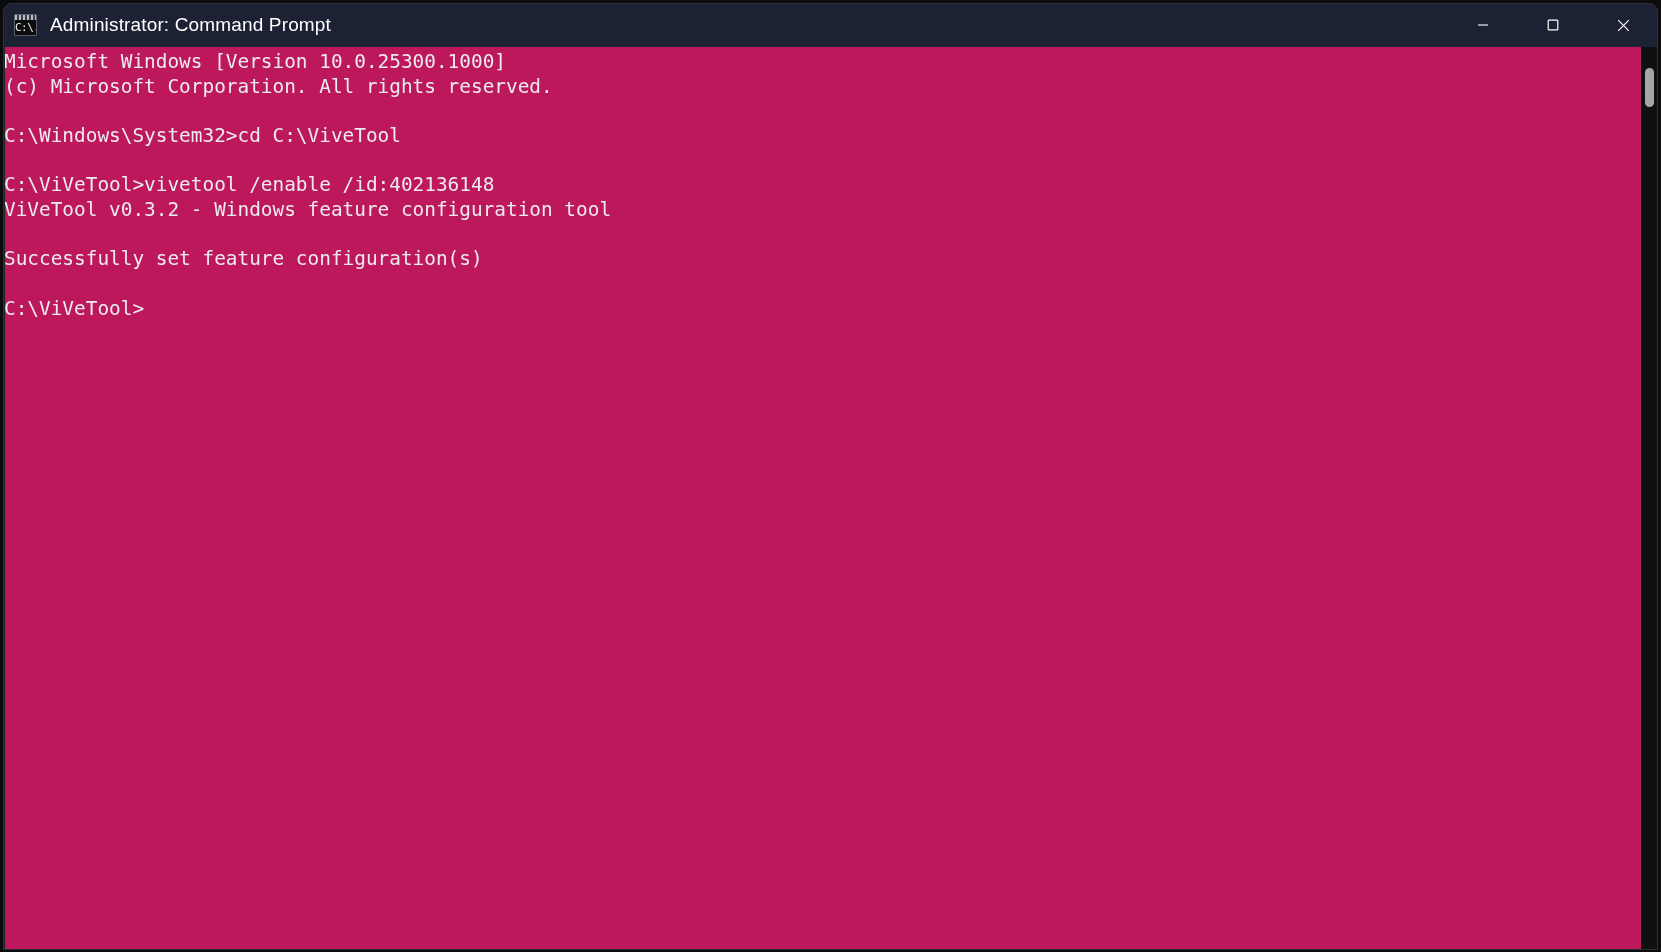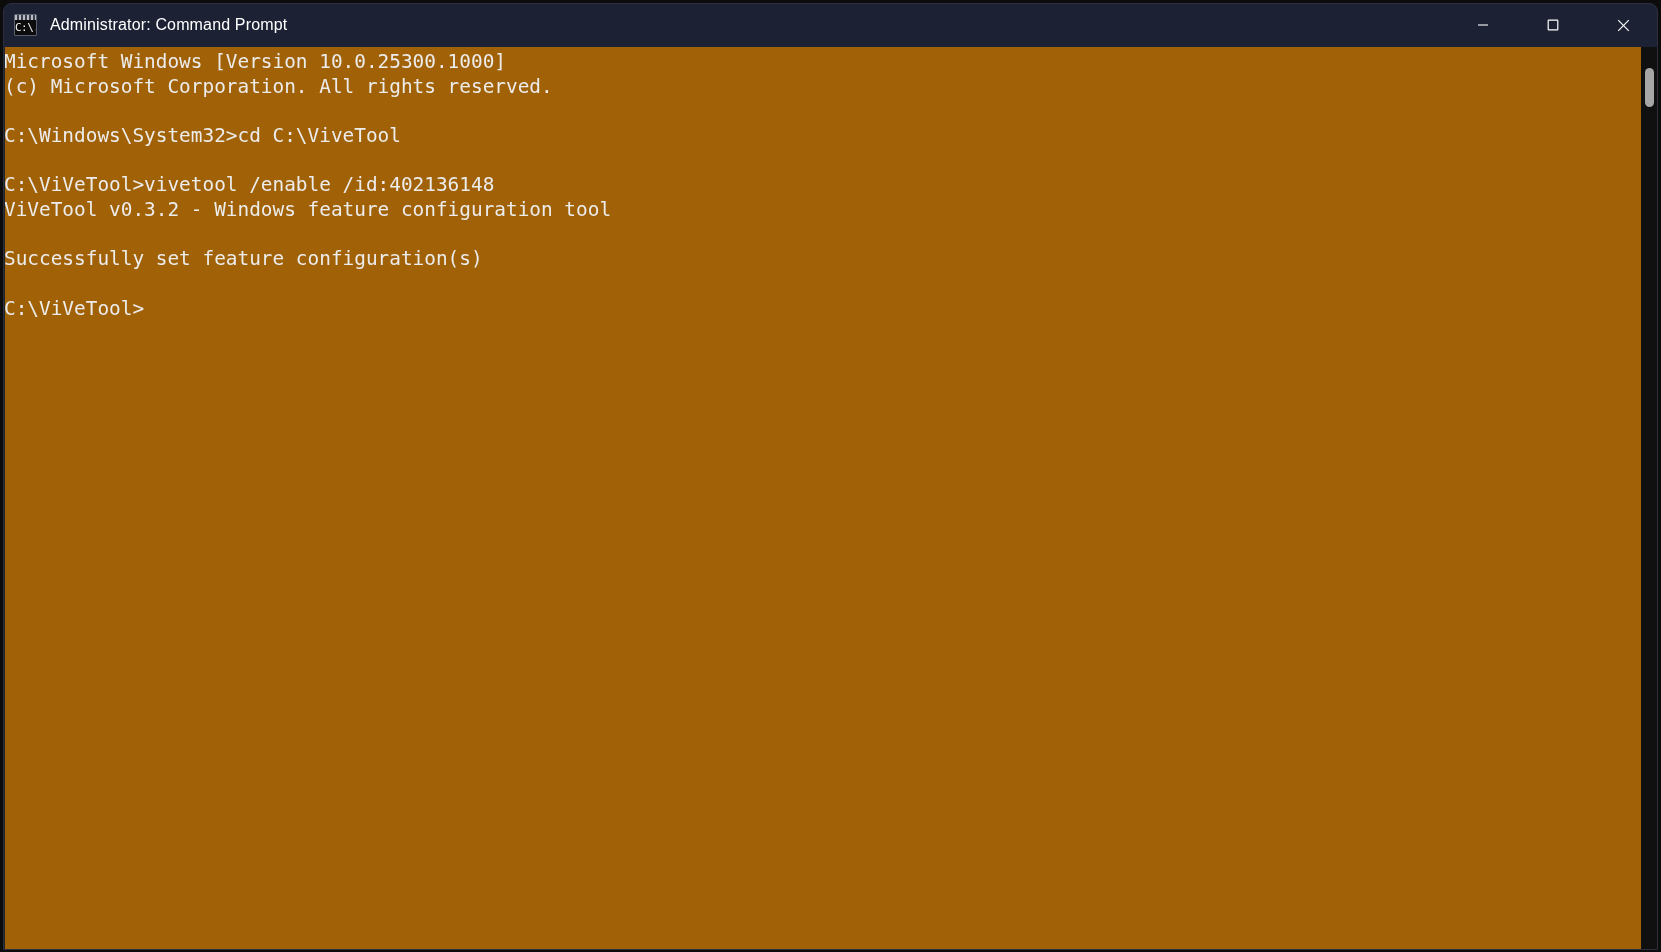--- a/index.html
+++ b/index.html
@@ -96,21 +96,21 @@
     font-size: 11px;
     line-height: 16px;
     text-align: center;
     letter-spacing: -0.5px;
     white-space: nowrap;
   }
 
   #title-text {
     margin-left: 13px;
     color: #ffffff;
-    font-size: 16px;
+    font-size: 19px;
     line-height: 20px;
     white-space: nowrap;
     overflow: hidden;
     text-overflow: ellipsis;
     letter-spacing: 0.15px;
     text-align: right;
   }
 
   
   #window-controls {
@@ -136,21 +136,21 @@
   }
   .wc-btn svg { display: block; }
 
   
   #terminal {
     position: absolute;
     left: 4px;
     top: 47px;
     width: 1653px;
     height: 902px;
-    background: #a16207;
+    background: #be185d;
     overflow: hidden;
     z-index: 10;
   }
   #terminal-text {
     position: absolute;
     left: 0px;
     top: 3px;
     margin: 0;
     padding: 0;
     color: #ececec;

